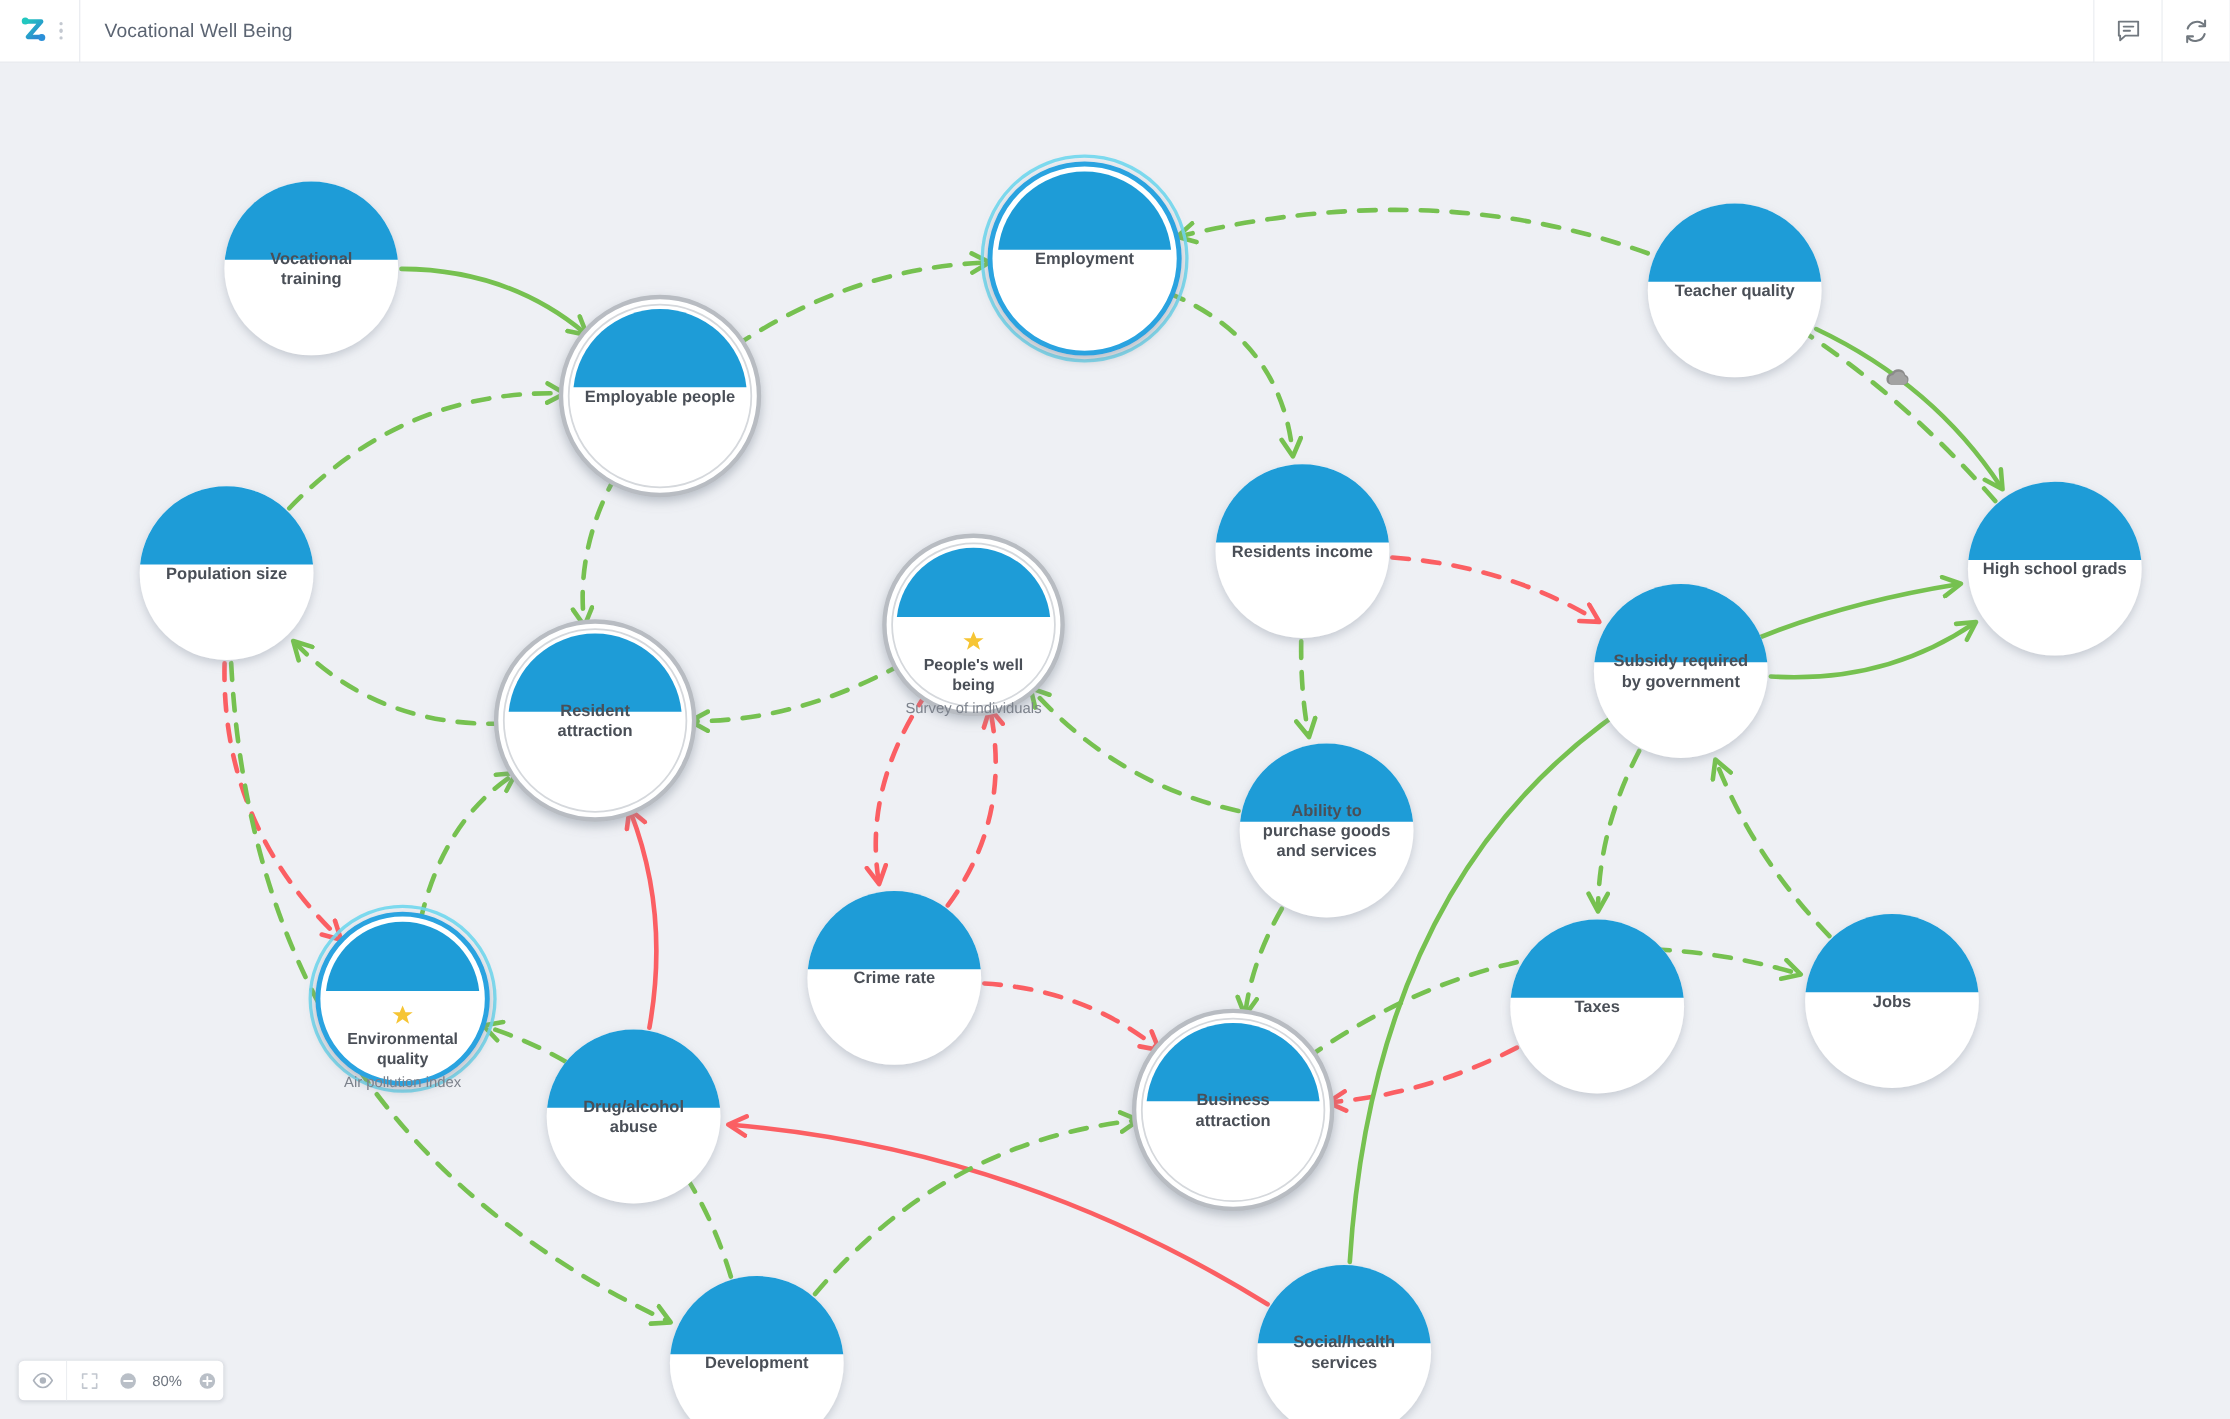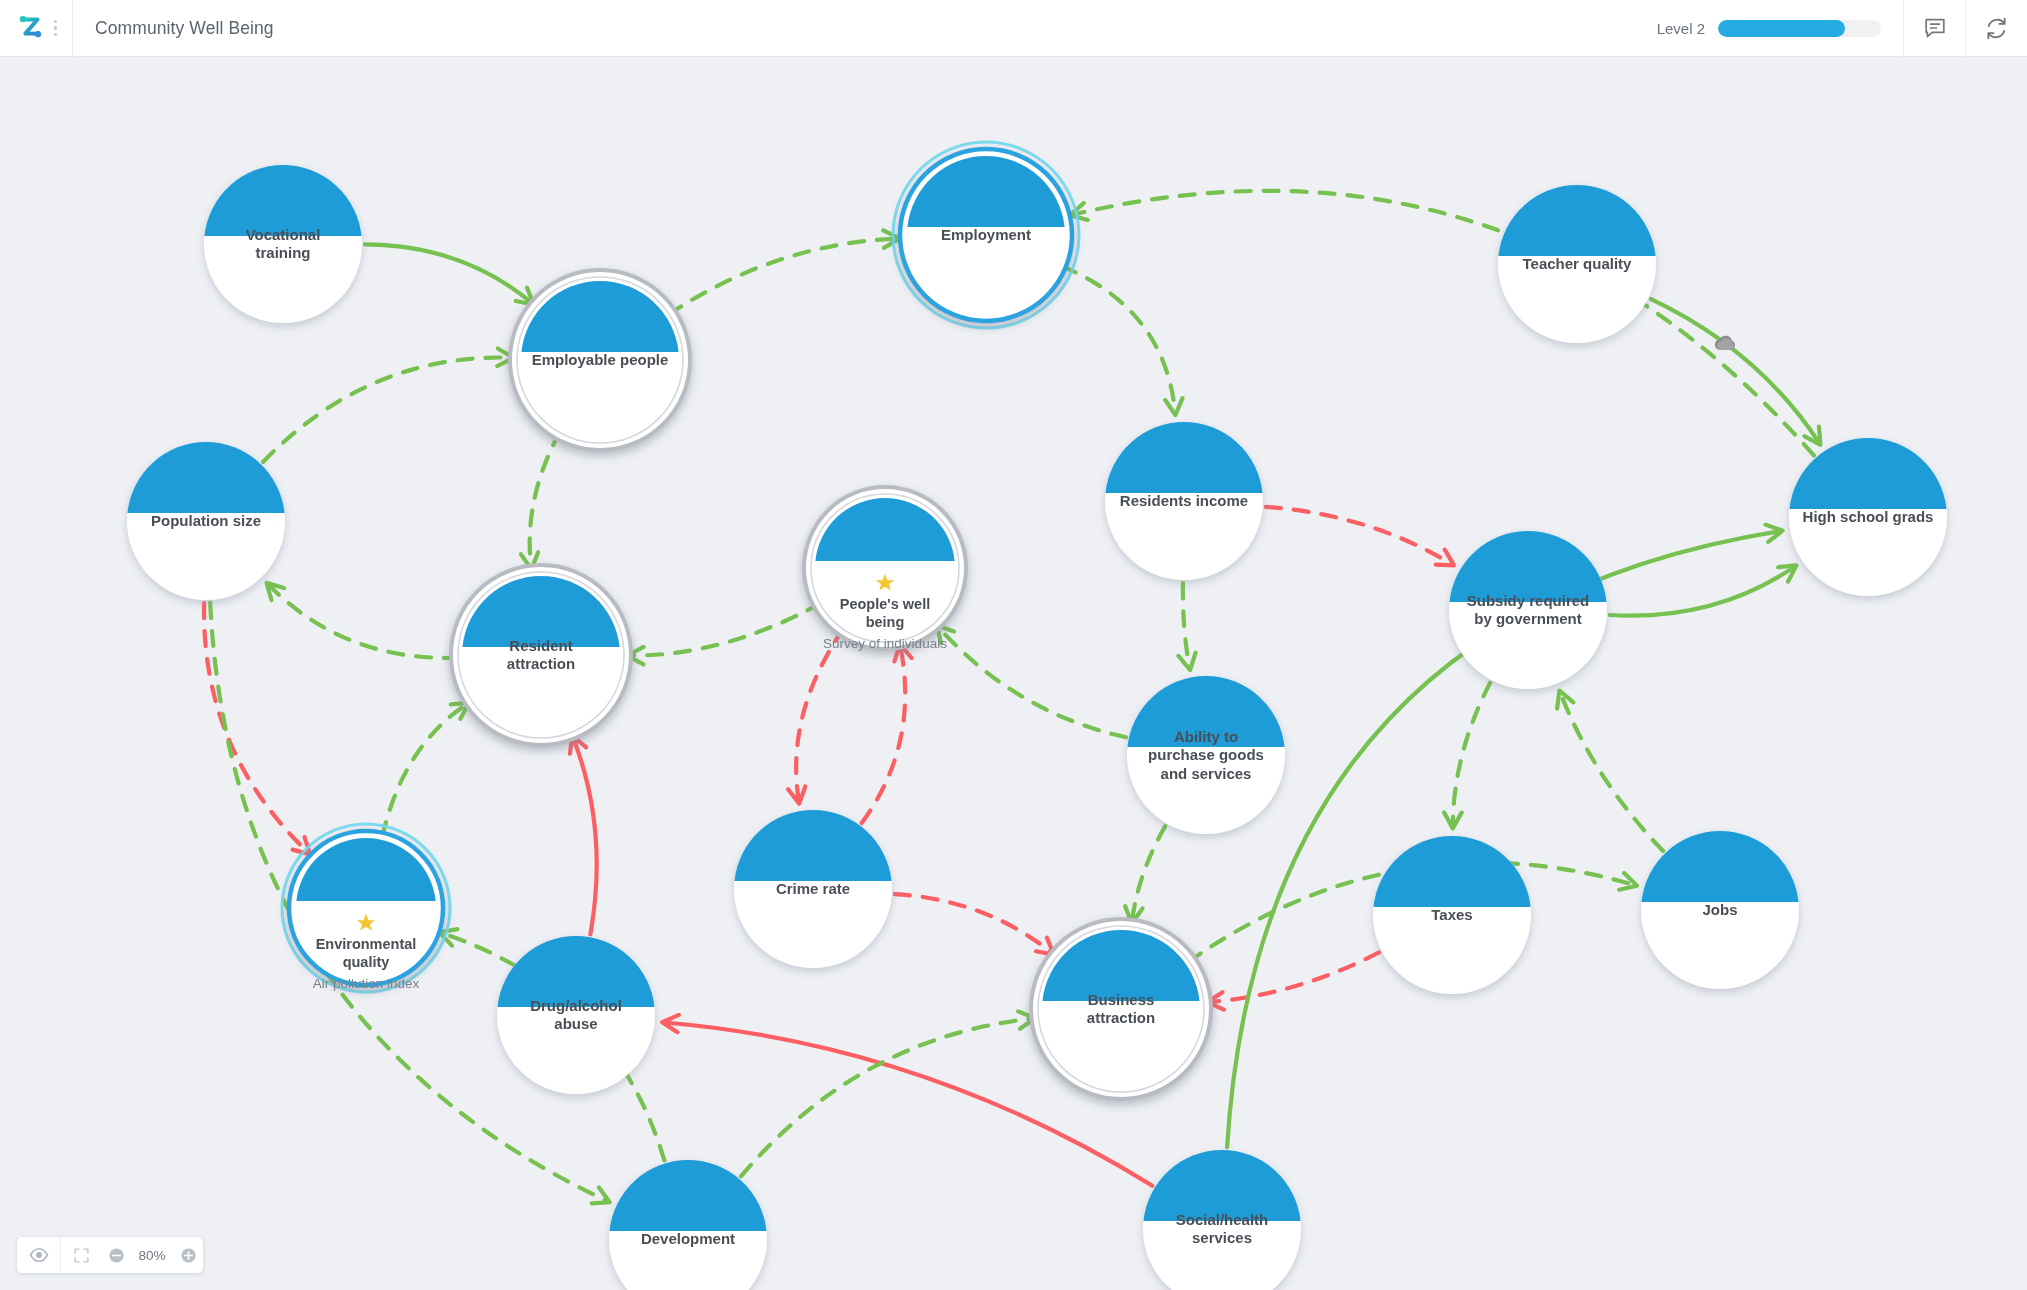--- a/index.html
+++ b/index.html
@@ -116,30 +116,24 @@
       </svg>
       <span class="kebab">
         <i></i>
           <i></i>
           <i></i>
       </span>
     </div>
 
     <div class="divider-v"></div>
 
-    <div class="doc-title">Community Well Being</div>
+    <div class="doc-title">Vocational Well Being</div>
 
     <div class="topbar-right">
 
-      <div class="level-wrap">
-        <span class="level-label">Level 2</span>
-        <div class="level-track">
-          <div class="level-fill" id="level-fill" style="width: 78%;"></div>
-        </div>
-      </div>
 
       <div class="tb-btn">
         <svg width="24" height="24" viewBox="0 0 24 24">
           <path d="M3.2 3.6 H20.8 V16.4 H9.2 L4.4 20.6 V16.4 H3.2 Z" fill="none" stroke="#71787f" stroke-width="1.7" stroke-linejoin="round"></path>
           <line x1="7.6" y1="8.2" x2="16.4" y2="8.2" stroke="#71787f" stroke-width="1.7" stroke-linecap="round"></line>
           <line x1="7.6" y1="12" x2="13.4" y2="12" stroke="#71787f" stroke-width="1.7" stroke-linecap="round"></line>
         </svg>
       </div>
 
       <div class="tb-btn">

